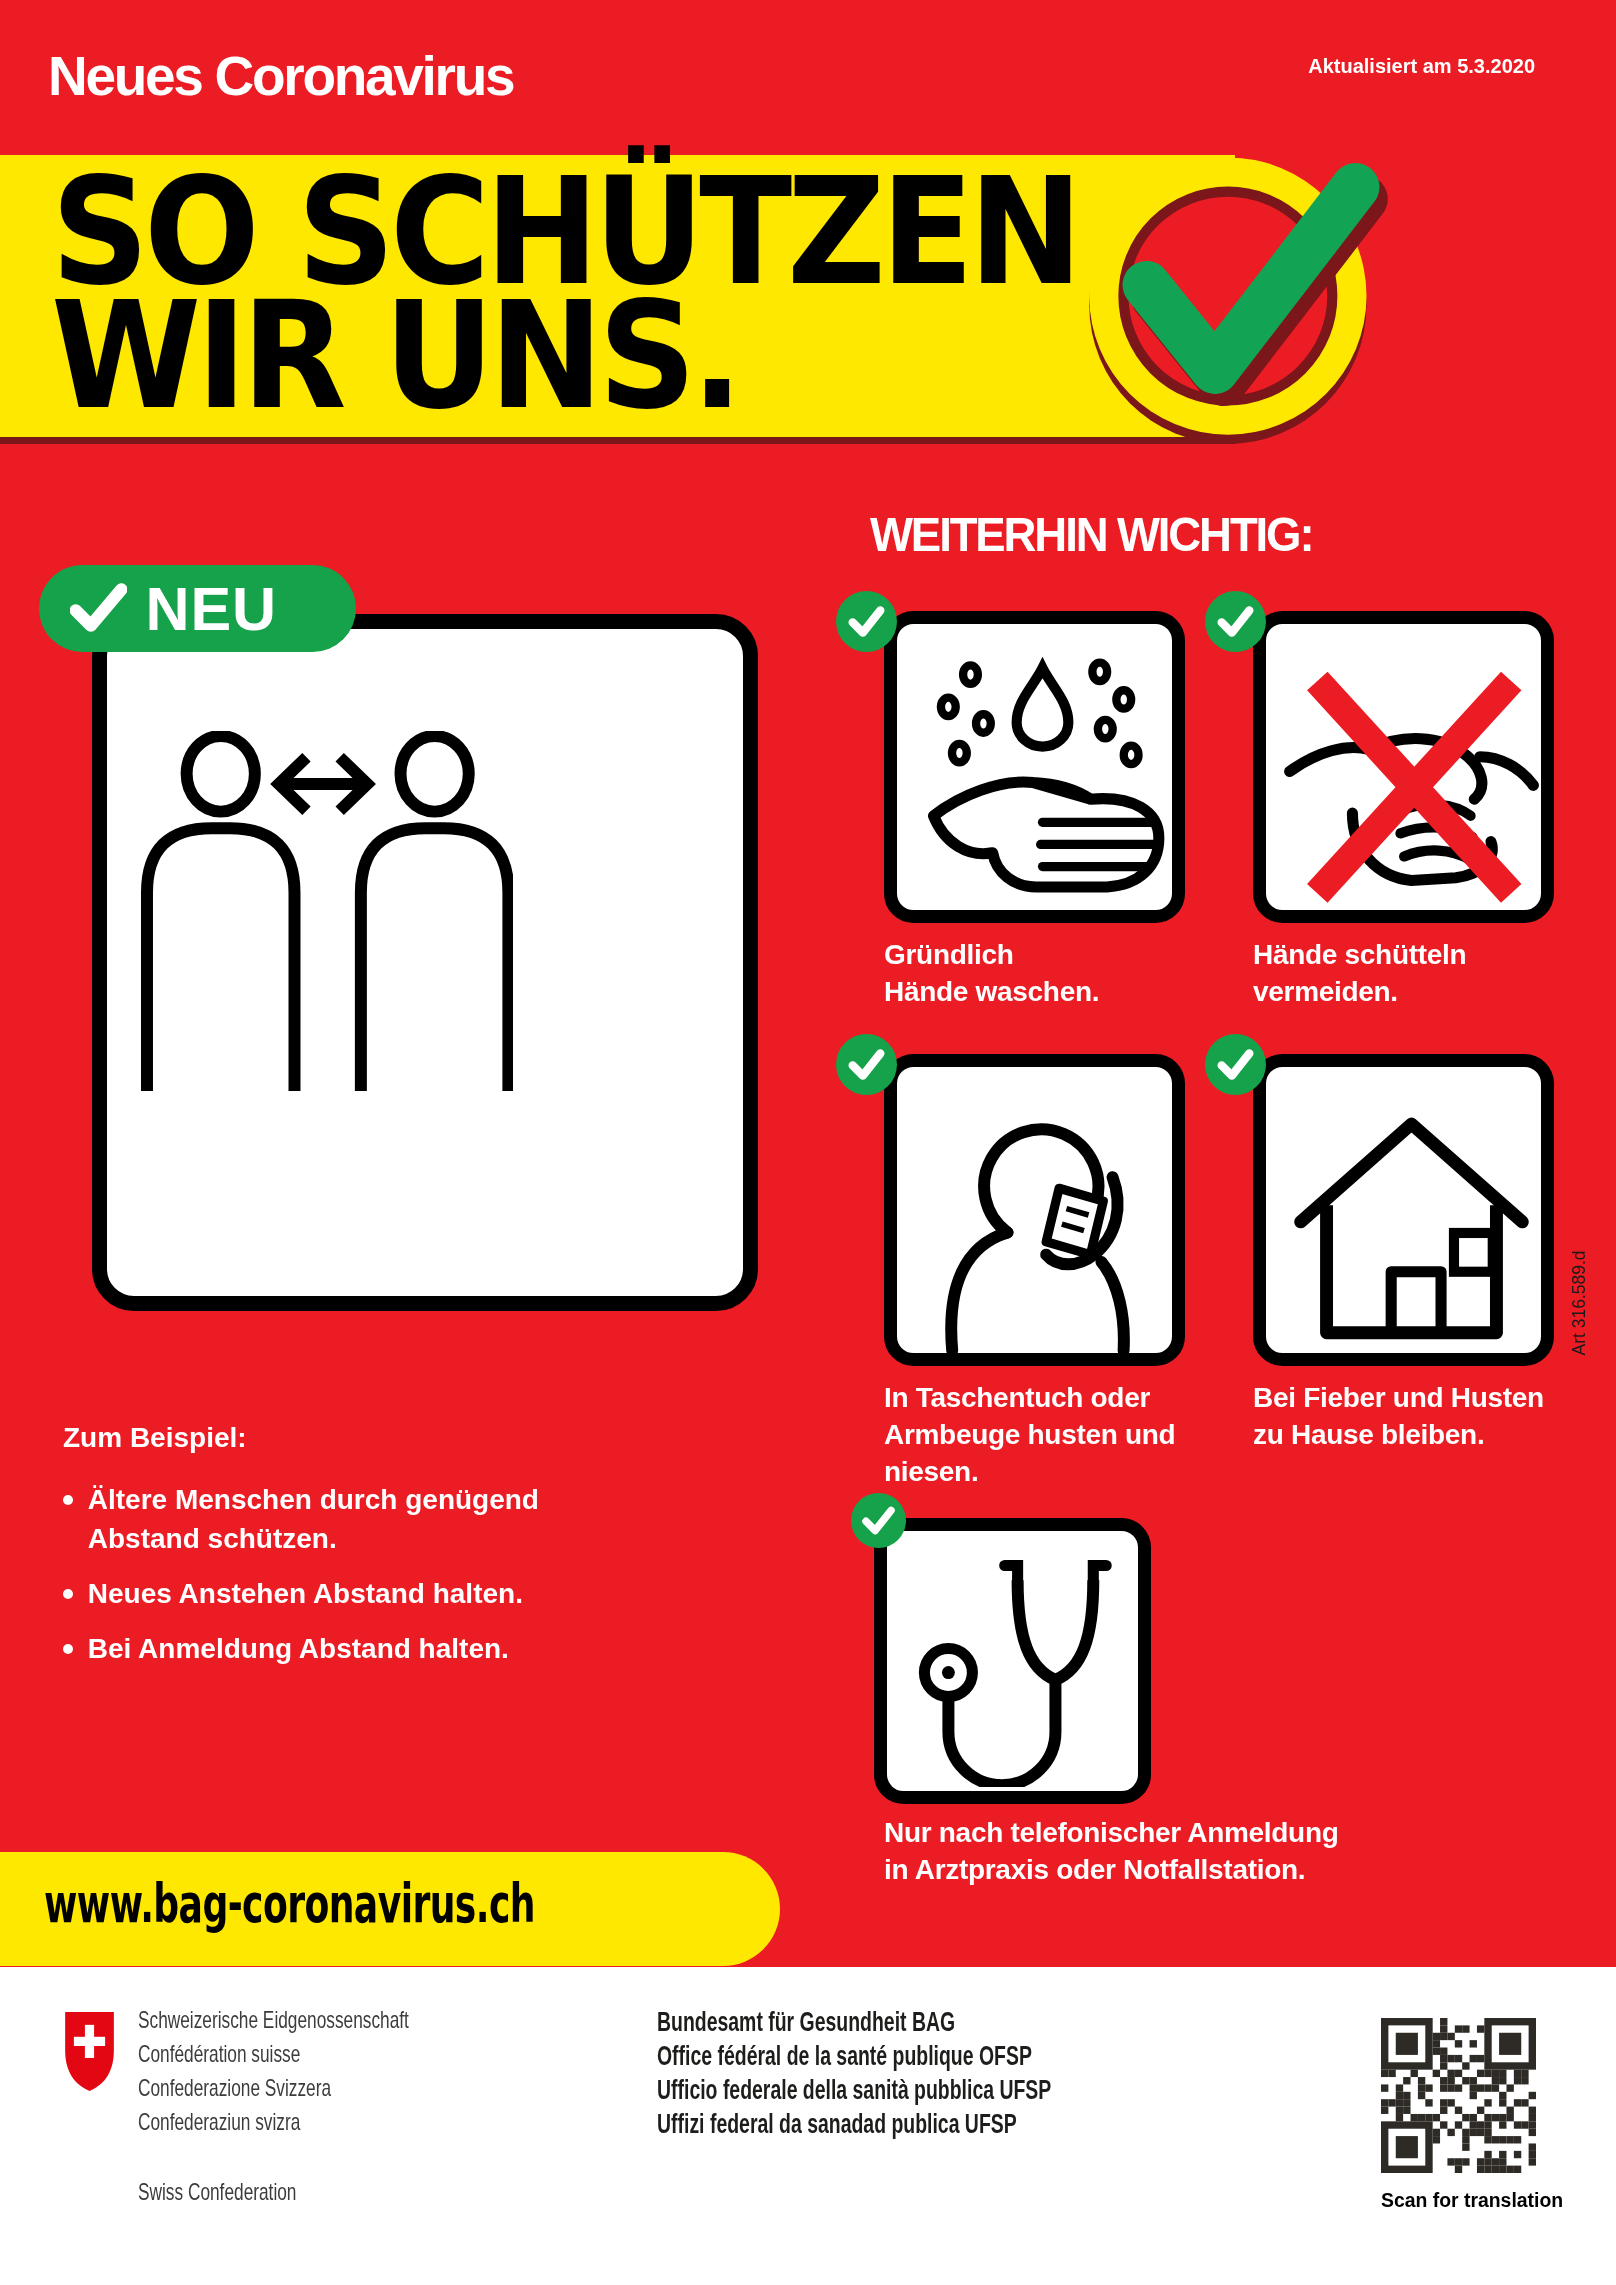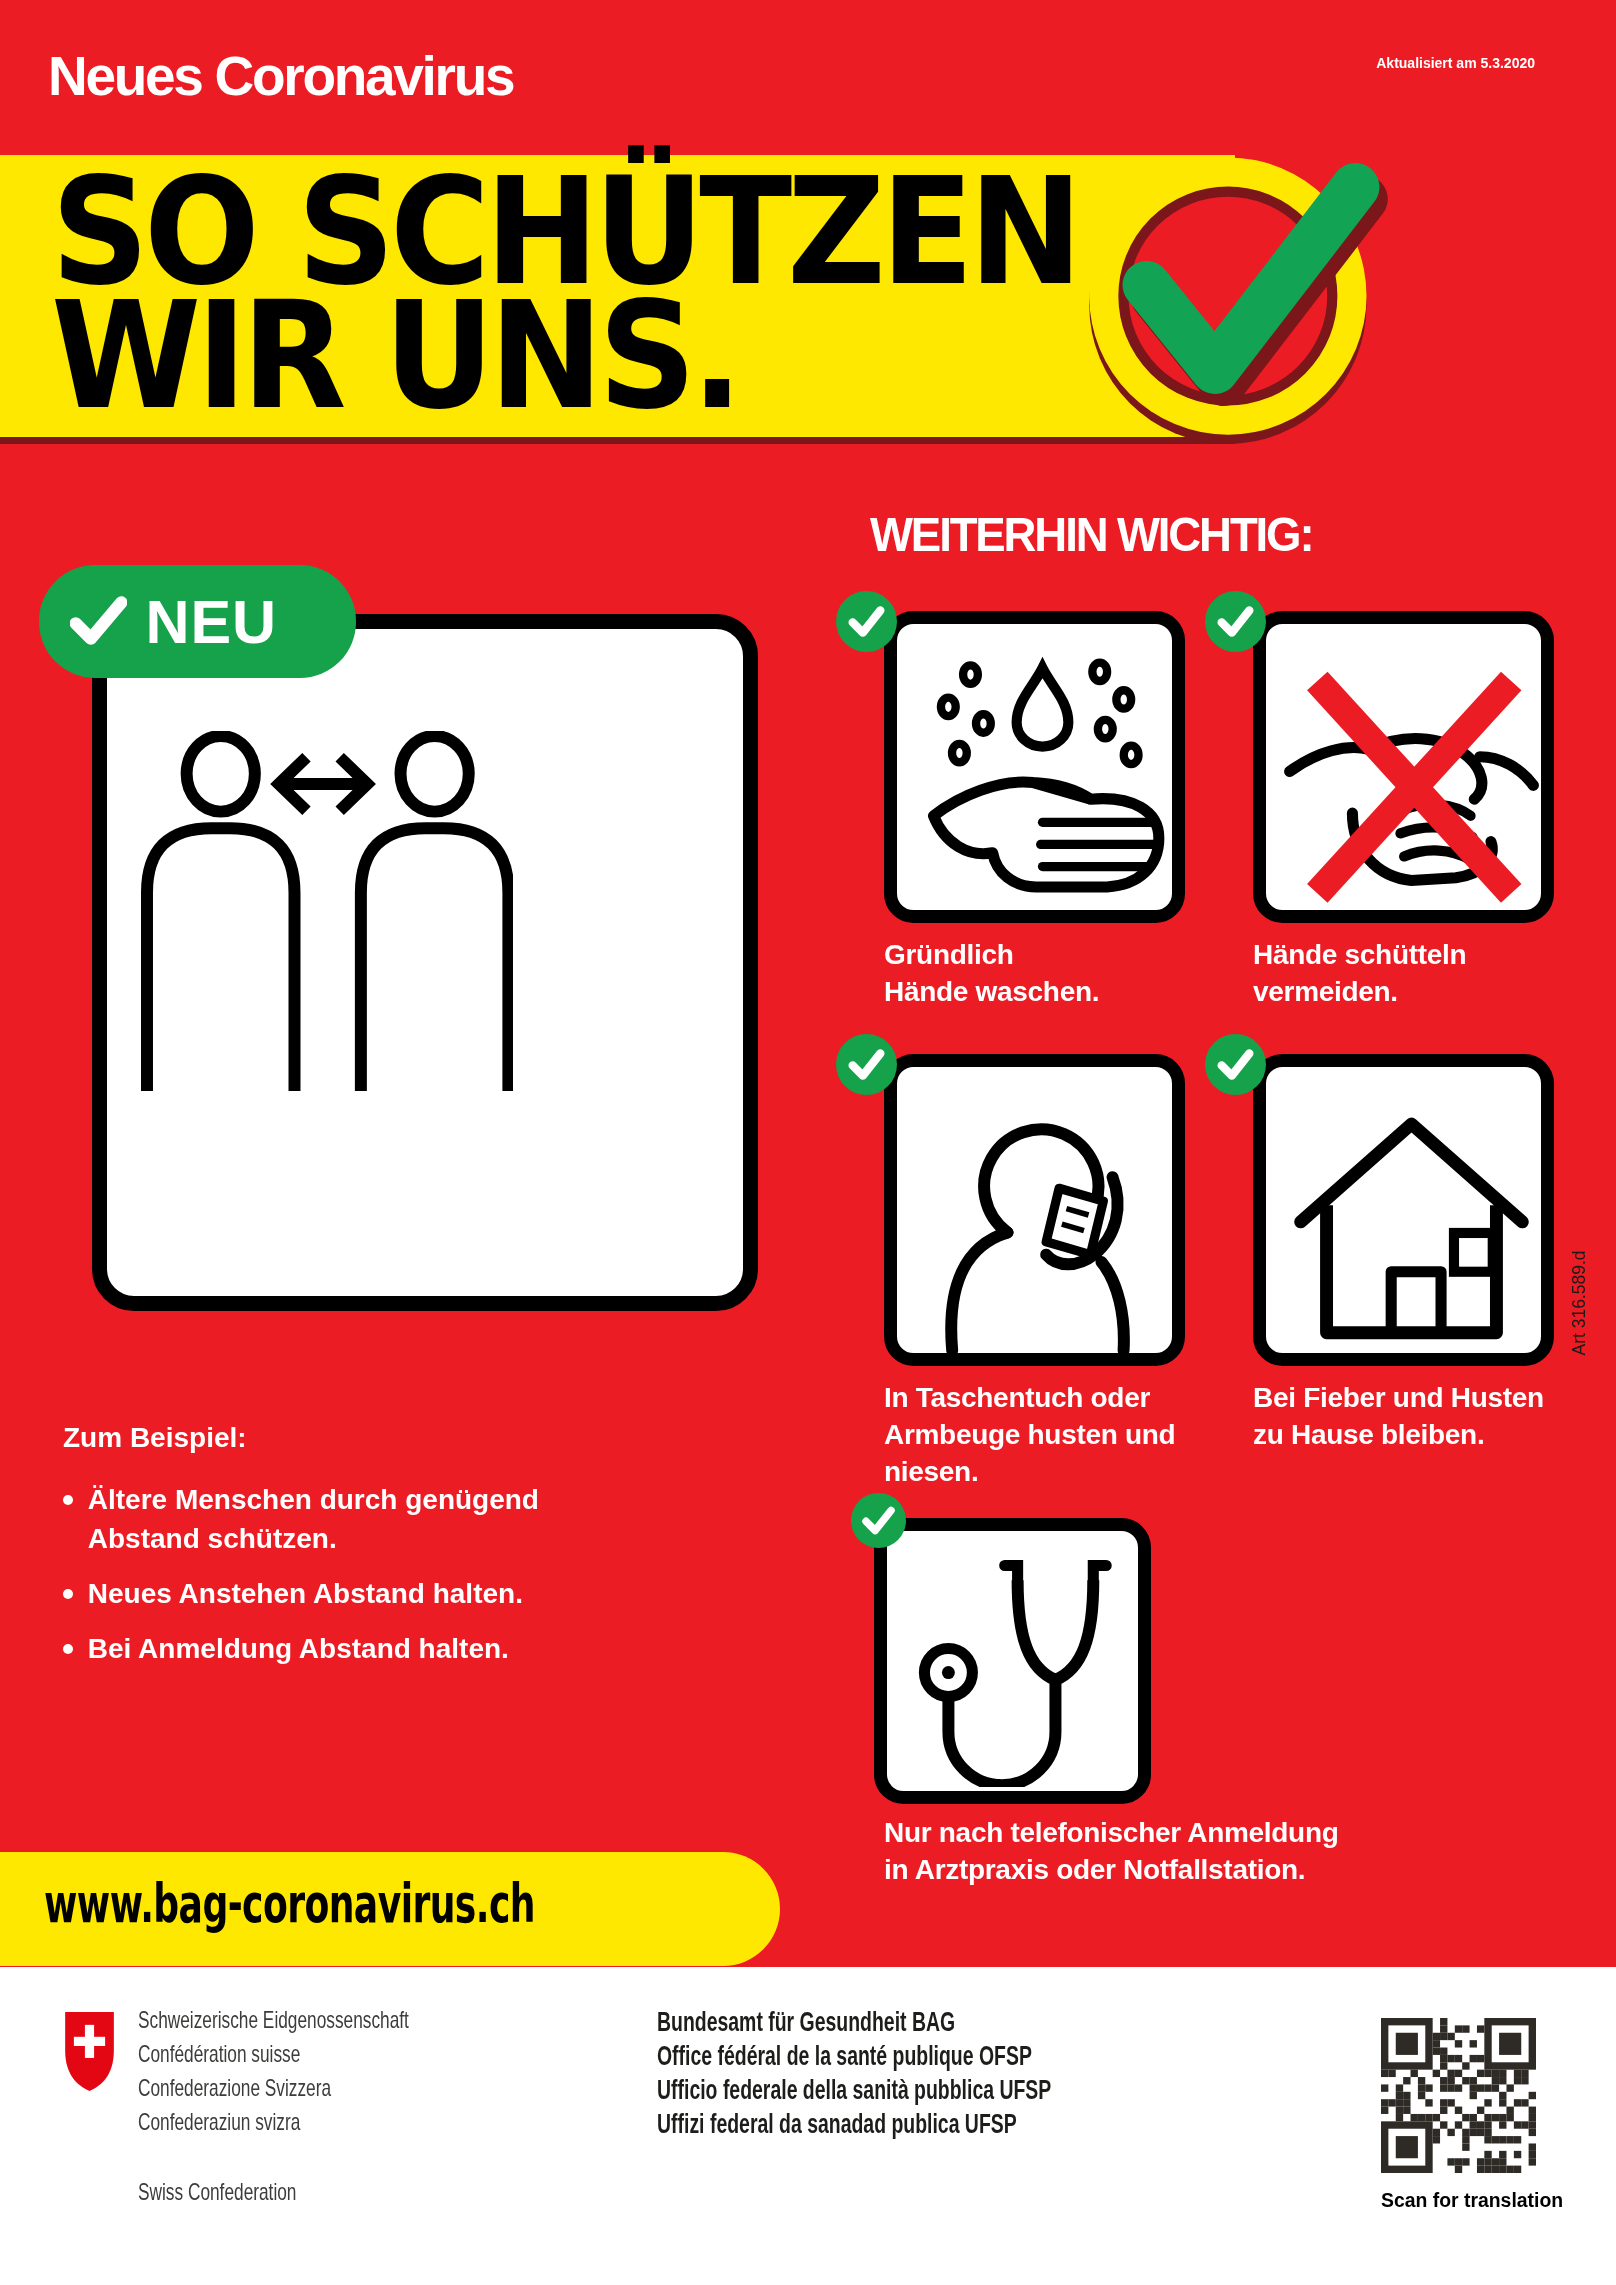--- a/index.html
+++ b/index.html
@@ -3,37 +3,37 @@
 <meta charset="utf-8">
 <style>
   html,body{margin:0;padding:0;background:#555;}
   .poster{position:relative;width:1616px;height:2285px;background:#EC1C24;overflow:hidden;
           font-family:"Liberation Sans", sans-serif;}
   .abs{position:absolute;}
   .pre{white-space:pre-line;}
 
   
   .app-title{left:48px;top:44px;font-size:55px;font-weight:700;color:#fff;letter-spacing:-2.3px;}
-  .updated{right:81px;top:55px;font-size:14px;font-weight:700;color:#fff;}
+  .updated{right:81px;top:55px;font-size:20px;font-weight:700;color:#fff;}
 
   
   .band{left:0;top:155px;width:1235px;height:282px;background:#FFE800;border-bottom:7.4px solid #7B161B;}
   .headline{left:51px;top:170px;font-size:148px;line-height:124px;font-weight:700;color:#000;
             letter-spacing:-5.5px;transform:scaleX(.92);transform-origin:0 0;
             font-family:"DejaVu Sans","Liberation Sans",sans-serif;}
 
   
   .emblem{left:1080px;top:150px;width:305px;height:305px;overflow:visible;}
 
   
   .weiterhin{left:870px;top:506px;font-size:49px;font-weight:800;color:#fff;letter-spacing:-2.3px;
              transform:scaleX(.93);transform-origin:0 0;}
 
   
-  .neu-pill{left:39px;top:565px;width:317px;height:113px;border-radius:56px;background:#16A24A;
+  .neu-pill{left:39px;top:565px;width:317px;height:87px;border-radius:56px;background:#16A24A;
             display:flex;align-items:center;padding-left:31px;box-sizing:border-box;gap:18.5px;}
   .neu-label{font-size:61px;font-weight:800;color:#fff;letter-spacing:0.9px;}
 
   
   .tile{position:absolute;background:#fff;border:13px solid #000;border-radius:29.5px;box-sizing:border-box;}
   .bigtile{left:92px;top:614px;width:666px;height:697px;border:15.7px solid #000;border-radius:42px;}
   .t-wash{left:884px;top:611px;width:301px;height:312px;}
   .t-shake{left:1253px;top:611px;width:301px;height:312px;}
   .t-cough{left:884px;top:1054px;width:301px;height:312px;}
   .t-house{left:1253px;top:1054px;width:301px;height:312px;}

